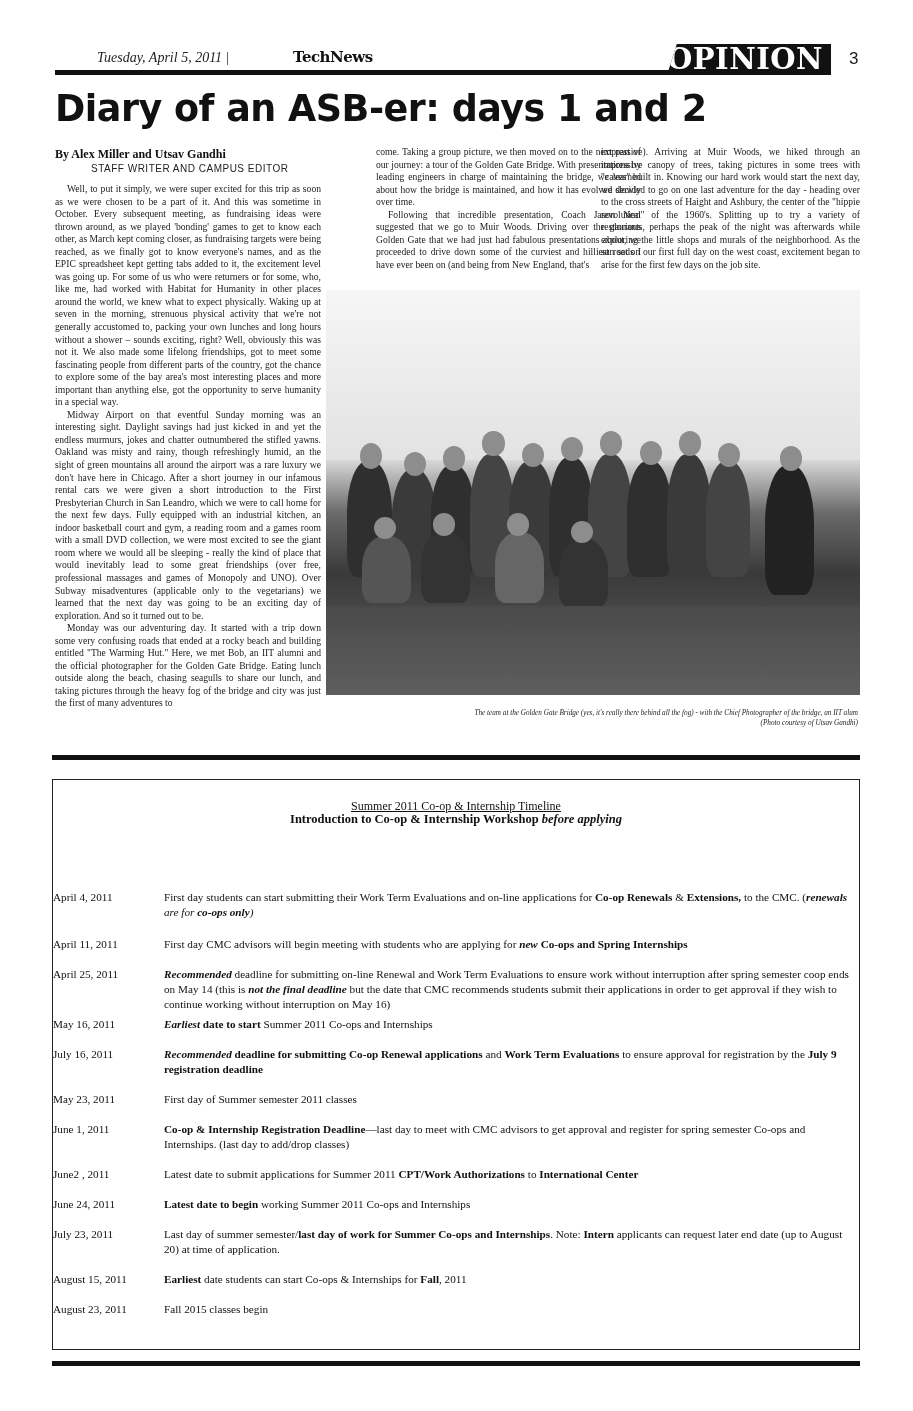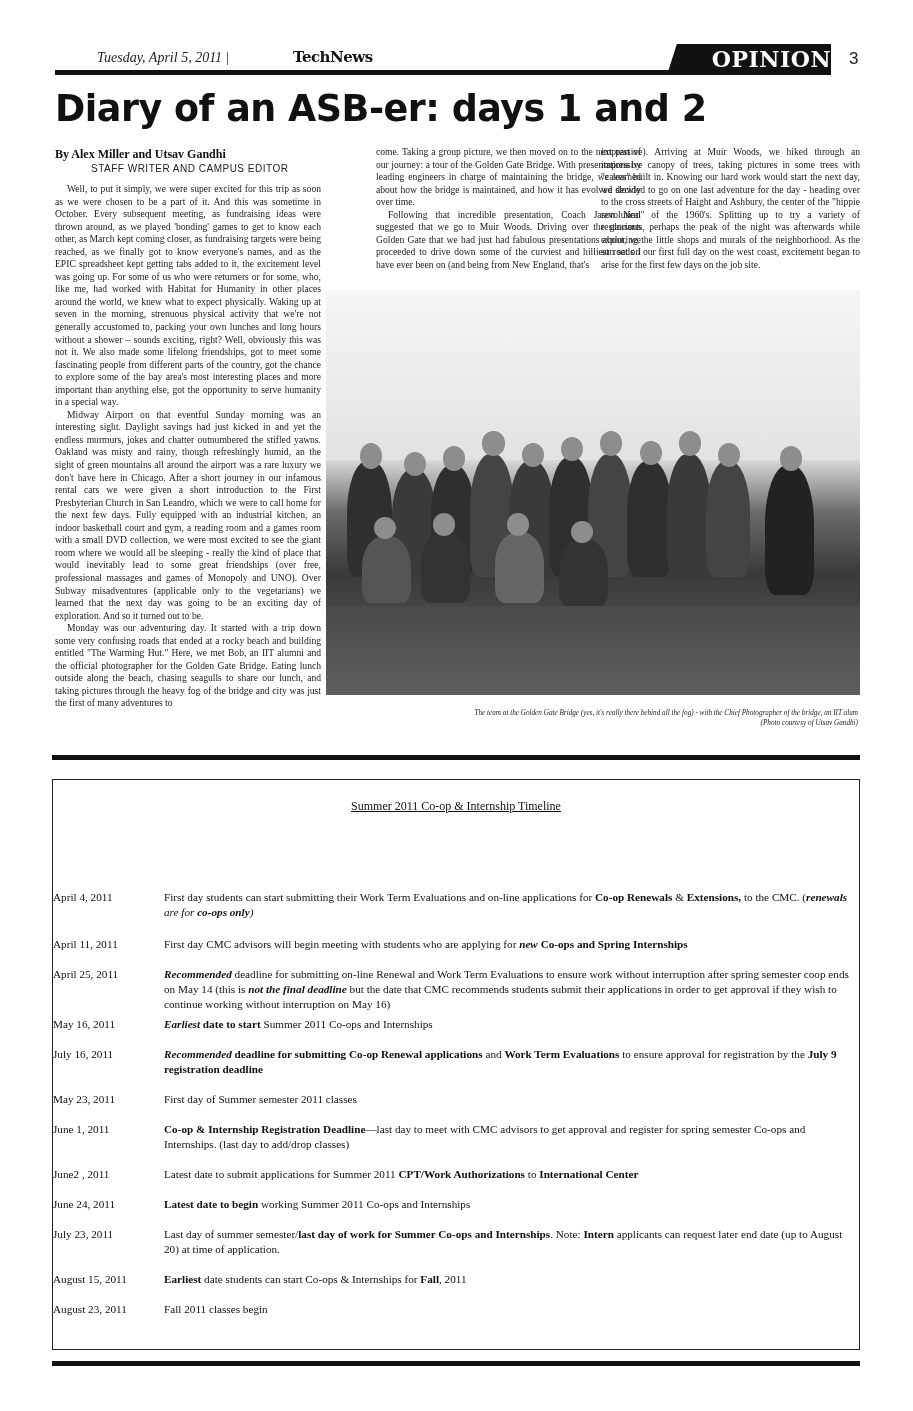--- a/index.html
+++ b/index.html
@@ -6,21 +6,21 @@
     html, body { width: 913px; height: 1411px; background: #ffffff; overflow: hidden; }
     body { position: relative; font-family: "Liberation Serif", serif; color: #111; }
 
     
     .masthead { position: absolute; left: 55px; top: 46px; width: 806px; height: 30px; }
     .masthead .rule { position: absolute; left: 0; right: 34px; top: 24px; height: 5px; background: #111; }
     .mh-date { position: absolute; left: 42px; top: 4px; font-family: "Liberation Serif", serif; font-style: italic; font-size: 14px; color: #222; }
     .mh-brand { position: absolute; left: 238px; top: 2px; font-family: "DejaVu Serif", serif; font-weight: bold; font-size: 15px; letter-spacing: -0.5px; color: #111; }
     .mh-editor-box { position: absolute; left: 360px; top: 2px; width: 248px; height: 22px; background: #e6e6e6; padding-left: 12px; font-family: "Liberation Sans", sans-serif; font-size: 11.5px; line-height: 22px; color: #111; white-space: nowrap; }
     .mh-editor-name { font-weight: bold; margin-right: 6px; letter-spacing: -0.3px; }
-    .mh-section { position: absolute; left: 612px; top: -2px; width: 164px; height: 31px; background: #111; color: #fff; font-family: "DejaVu Serif", serif; font-weight: bold; font-size: 22px; line-height: 31px; text-align: right; clip-path: polygon(6% 0, 100% 0, 100% 100%, 0 100%); letter-spacing: 0.5px; }
+    .mh-section { position: absolute; left: 612px; top: -2px; width: 164px; height: 31px; background: #111; color: #fff; font-family: "DejaVu Serif", serif; font-weight: bold; font-size: 29px; line-height: 31px; text-align: left; clip-path: polygon(6% 0, 100% 0, 100% 100%, 0 100%); letter-spacing: 0.5px; }
     .mh-page { position: absolute; left: 794px; top: 3px; font-family: "Liberation Sans", sans-serif; font-size: 17px; color: #222; }
 
     
     .headline { position: absolute; left: 55px; top: 86px; font-family: "DejaVu Sans", sans-serif; font-size: 38px; letter-spacing: -0.5px; color: #111; white-space: nowrap; transform: scaleX(0.96); transform-origin: left; }
 
     
     .byline { position: absolute; left: 55px; top: 147px; font-family: "Liberation Serif", serif; font-weight: bold; font-size: 12px; }
     .byline-role { position: absolute; left: 55px; top: 163px; font-family: "Liberation Sans", sans-serif; font-size: 10px; letter-spacing: 0.5px; color: #222; margin-left: 36px; }
 
     
@@ -124,20 +124,21 @@
 <div class="caption">
   <div>The team at the Golden Gate Bridge (yes, it's really there behind all the fog) - with the Chief Photographer of the bridge, an IIT alum</div>
   <div>(Photo courtesy of Utsav Gandhi)</div>
 </div>
 
 <div class="thick-rule" style="top:755px"></div>
 
 <div class="timeline">
   <div class="tl-title">Summer 2011 Co-op &amp; Internship Timeline</div>
   <div class="tl-intro">
+    <div><span class="bold">Introduction to Co-op  &amp; Internship Workshop </span><span class="bi">before applying</span></div>
   </div>
   <div class="tl-rows" id="tl-rows">
       <div class="tl-row" style="top: 0px;">
         <div class="tl-date">April 4, 2011</div>
         <div class="tl-desc"><span>First day students can start submitting their Work Term Evaluations and on-line applications for </span><span class="b">Co-op Renewals</span><span> &amp; </span><span class="b">Extensions,</span><span> to the CMC. (</span><span class="bi">renewals</span><span class="i"> are for </span><span class="bi">co-ops only</span><span class="i">)</span></div>
       </div>
       <div class="tl-row" style="top: 47px;">
         <div class="tl-date">April 11, 2011</div>
         <div class="tl-desc"><span>First day CMC advisors will begin meeting with students who are applying for </span><span class="bi">new</span><span class="b"> Co-ops and  Spring Internships</span></div>
       </div>
@@ -172,18 +173,18 @@
       <div class="tl-row" style="top: 337px;">
         <div class="tl-date">July 23, 2011</div>
         <div class="tl-desc"><span>Last day of summer semester/</span><span class="b">last day of work for Summer Co-ops and  Internships</span><span>. Note:  </span><span class="b">Intern</span><span> applicants can request later end date (up to August 20) at time of application.</span></div>
       </div>
       <div class="tl-row" style="top: 382px;">
         <div class="tl-date">August 15, 2011</div>
         <div class="tl-desc"><span class="b">Earliest</span><span> date students can start Co-ops &amp; Internships for </span><span class="b">Fall</span><span>, 2011</span></div>
       </div>
       <div class="tl-row" style="top: 412px;">
         <div class="tl-date">August 23, 2011</div>
-        <div class="tl-desc"><span>Fall 2011  classes begin</span></div>
+        <div class="tl-desc"><span>Fall 2015  classes begin</span></div>
       </div>
     </div>
 </div>
 
 <div class="thick-rule" style="top:1361px"></div>
 
 </body></html>

